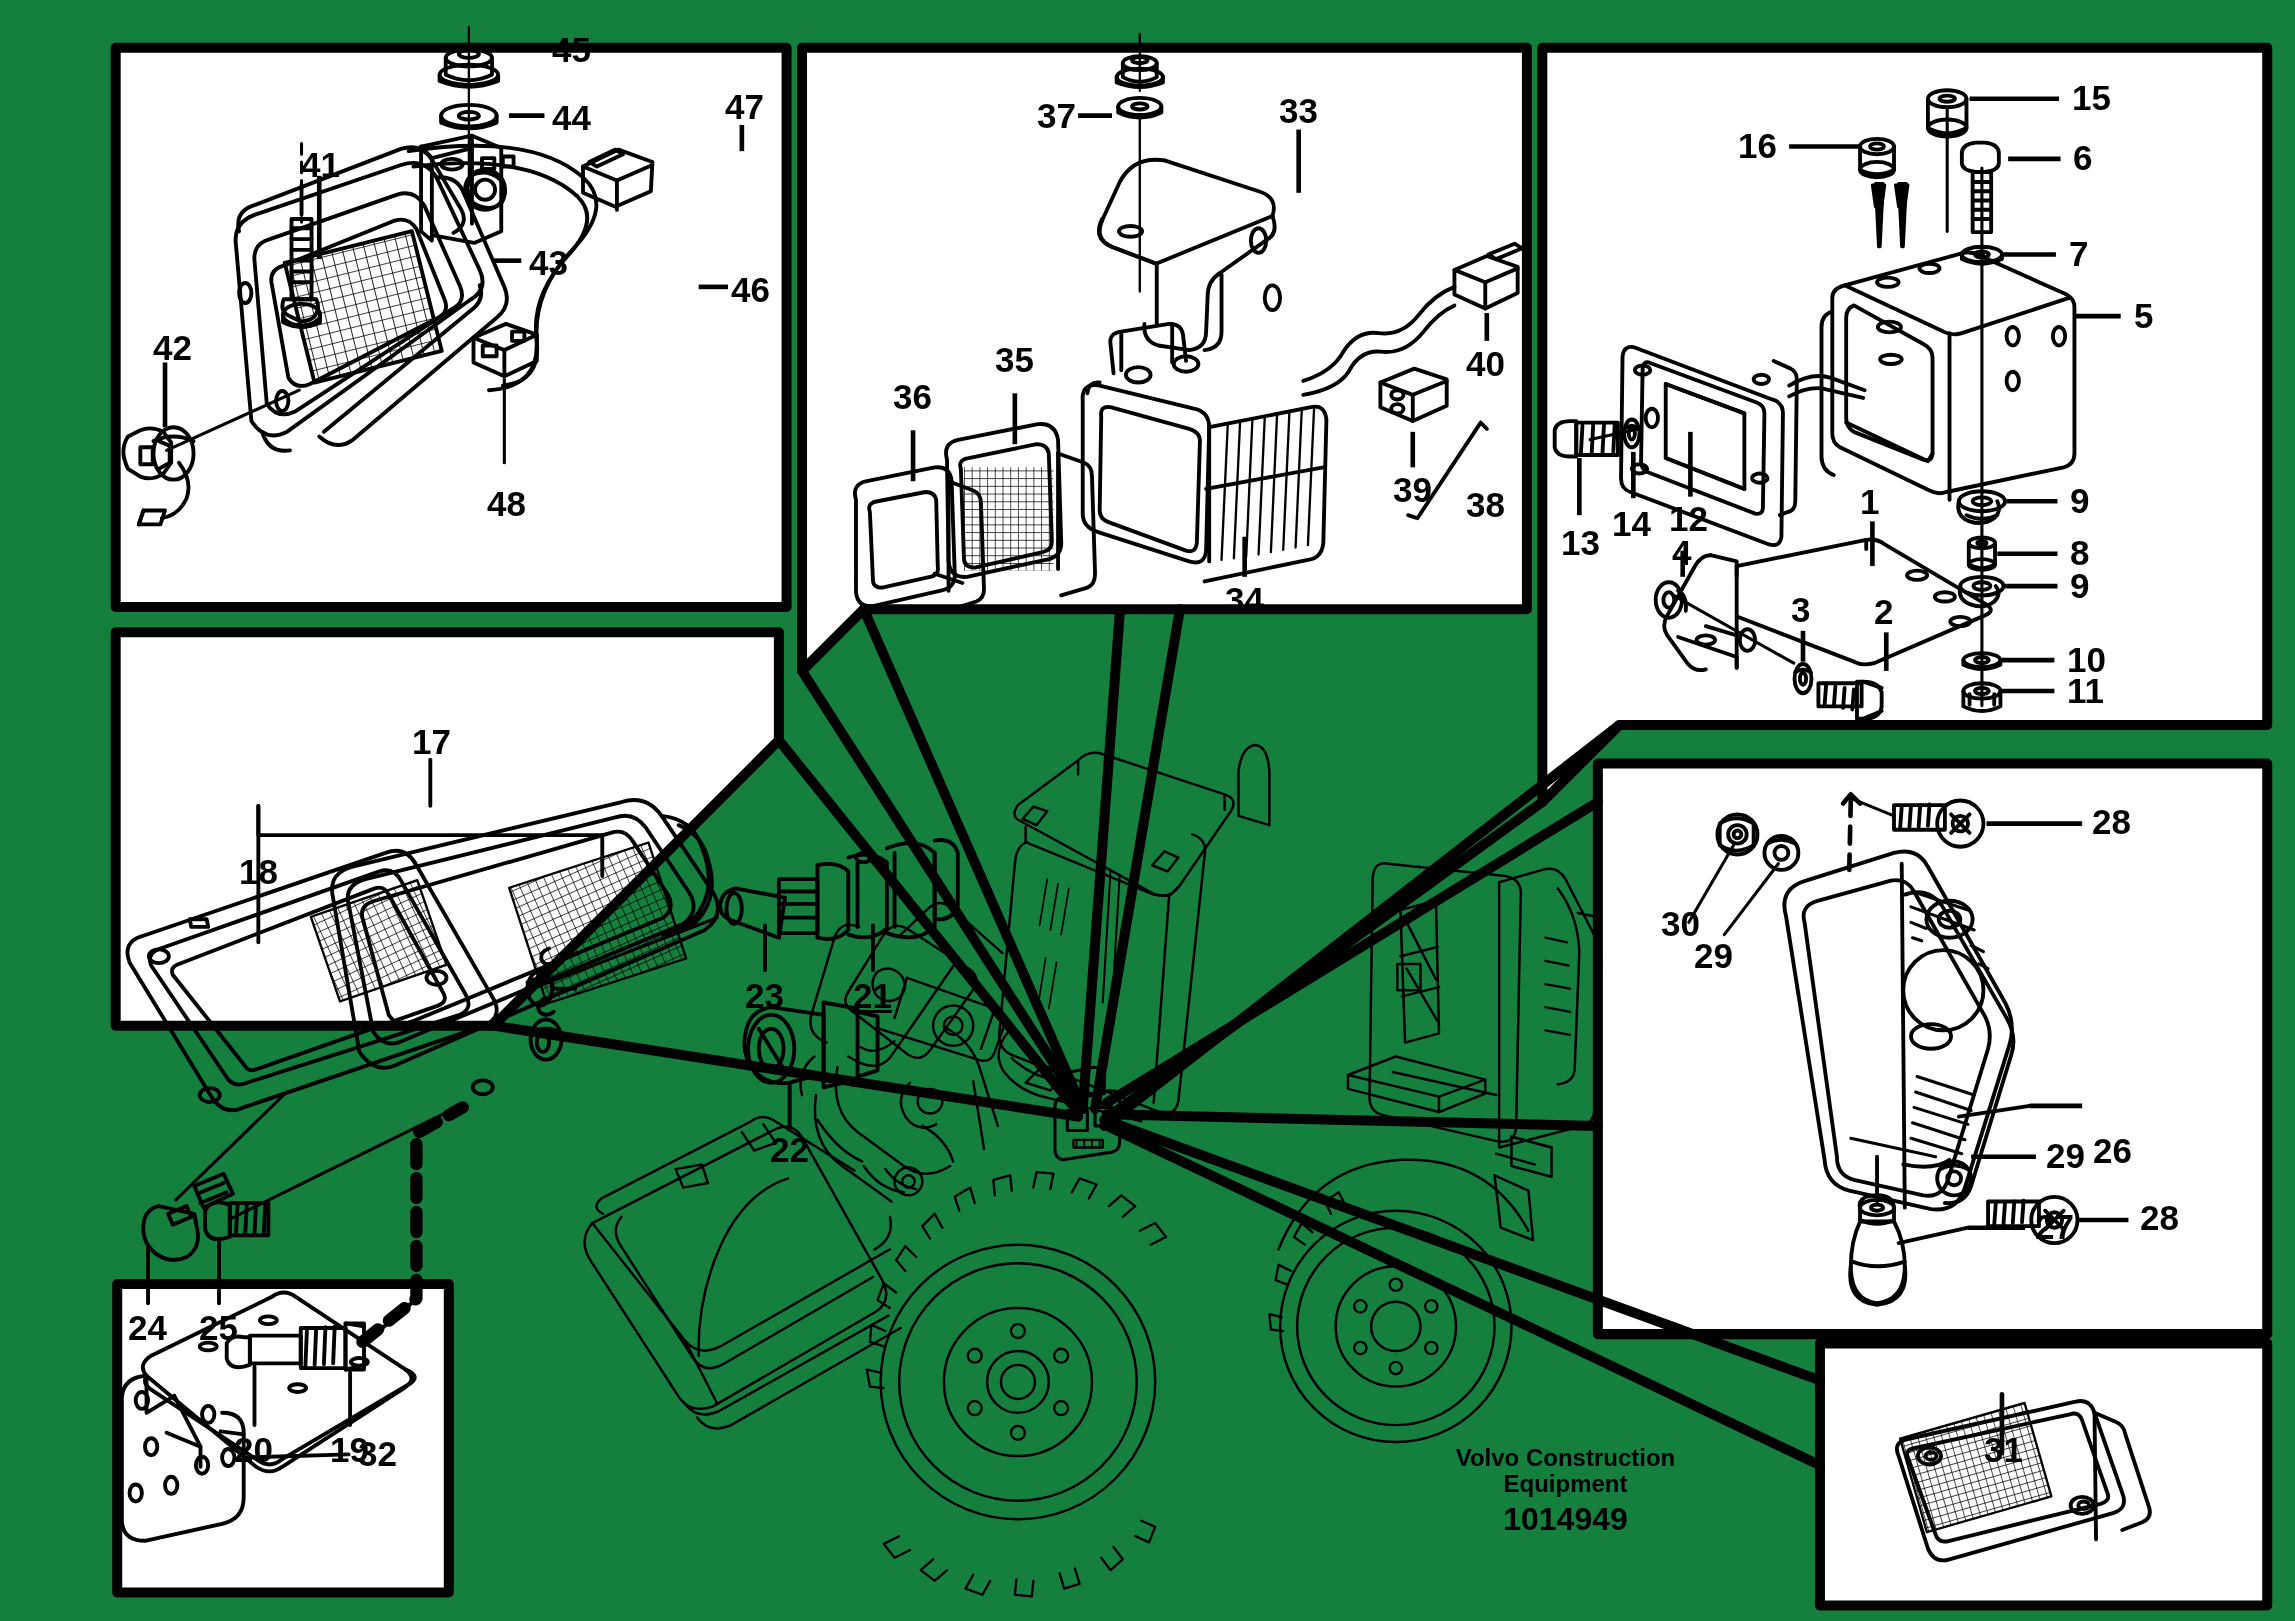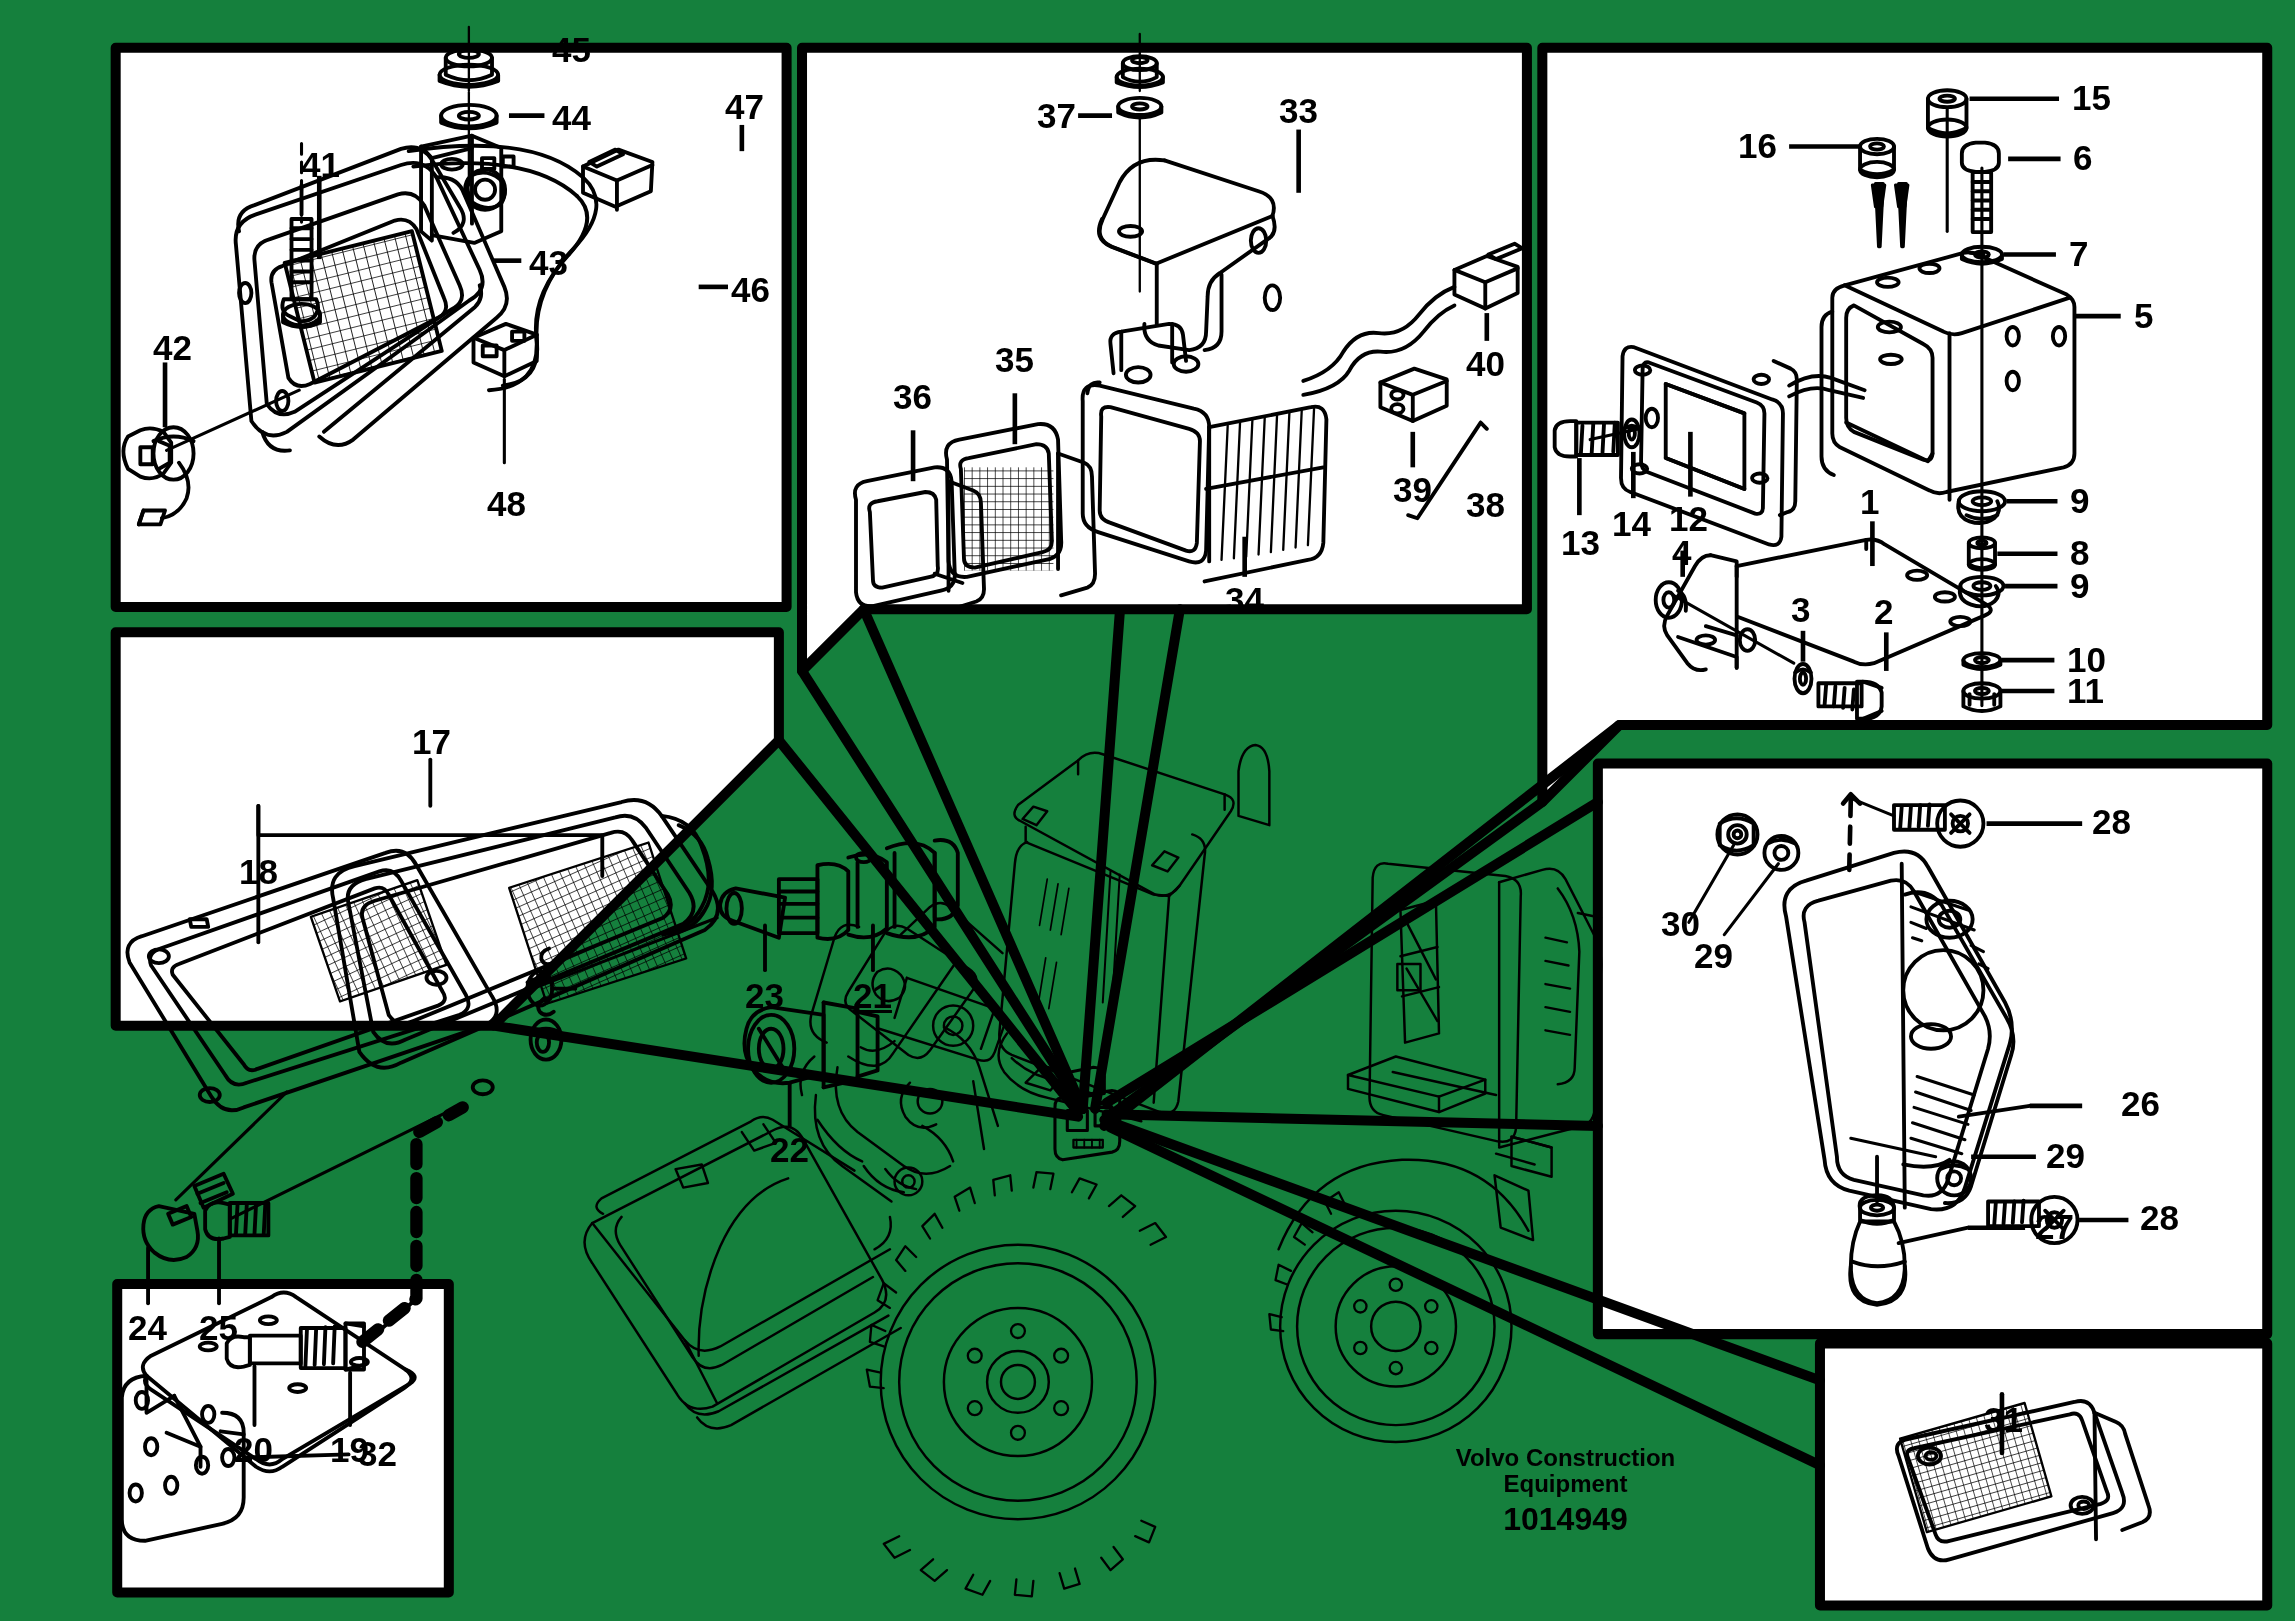--- a/index.html
+++ b/index.html
@@ -888,27 +888,27 @@
 <div class="lbl" style="left:853px;top:978px;text-decoration:underline;">21</div>
 <div class="lbl" style="left:770px;top:1132px;">22</div>
 <div class="lbl" style="left:128px;top:1310px;">24</div>
 <div class="lbl" style="left:199px;top:1310px;">25</div>
 <div class="lbl" style="left:234px;top:1432px;">20</div>
 <div class="lbl" style="left:330px;top:1432px;">19</div>
 
 <div class="lbl" style="left:2092px;top:804px;">28</div>
 <div class="lbl" style="left:1661px;top:906px;">30</div>
 <div class="lbl" style="left:1694px;top:938px;">29</div>
-<div class="lbl" style="left:2093px;top:1086px;margin-left:28px;">26</div>
+<div class="lbl" style="left:2093px;top:1133px;">26</div>
 <div class="lbl" style="left:2046px;top:1138px;">29</div>
 <div class="lbl" style="left:2140px;top:1200px;">28</div>
 <div class="lbl" style="left:2035px;top:1209px;">27</div>
 
 <div class="lbl" style="left:358px;top:1436px;">32</div>
 
-<div class="lbl" style="left:1984px;top:1402px;">31</div>
+<div class="lbl" style="left:1984px;top:1432px;">31</div>
 
 <div class="cap brand" style="left:1442px;top:1444px;width:247px;">Volvo Construction</div>
 <div class="cap brand" style="left:1442px;top:1470px;width:247px;">Equipment</div>
 <div class="cap pn" style="left:1442px;top:1501px;width:247px;">1014949</div>
 
 </div>
 
 
 </body></html>

